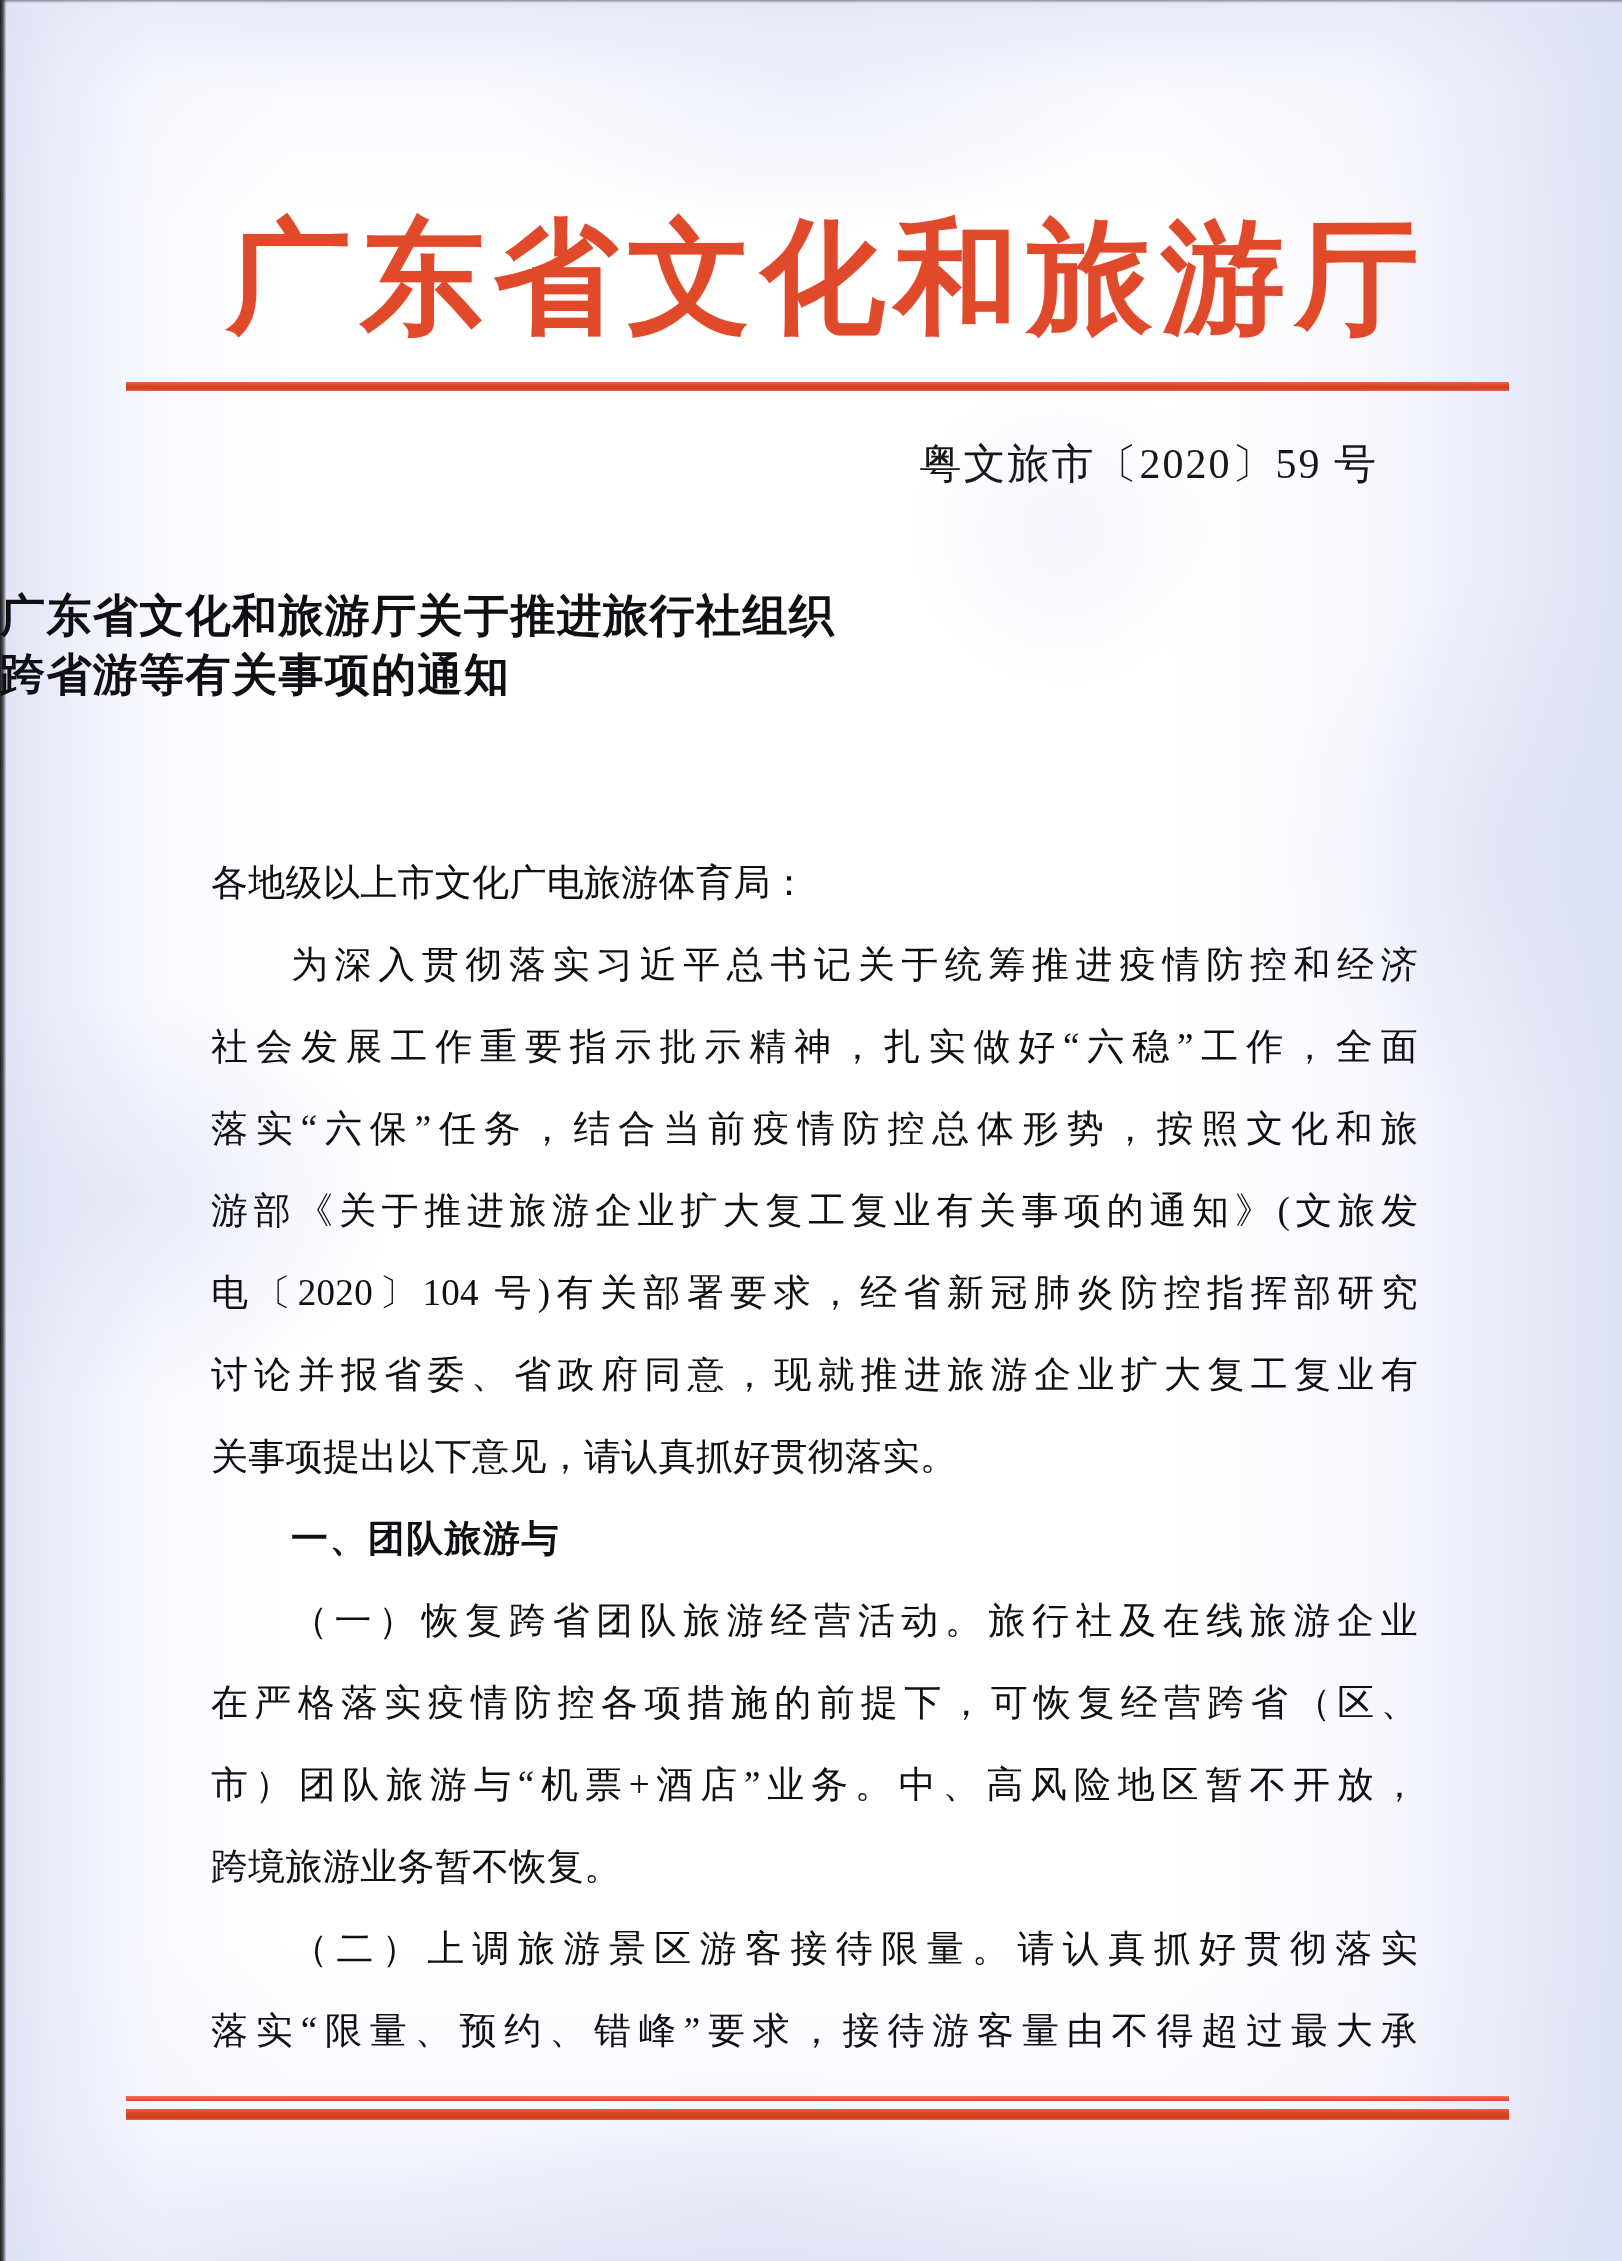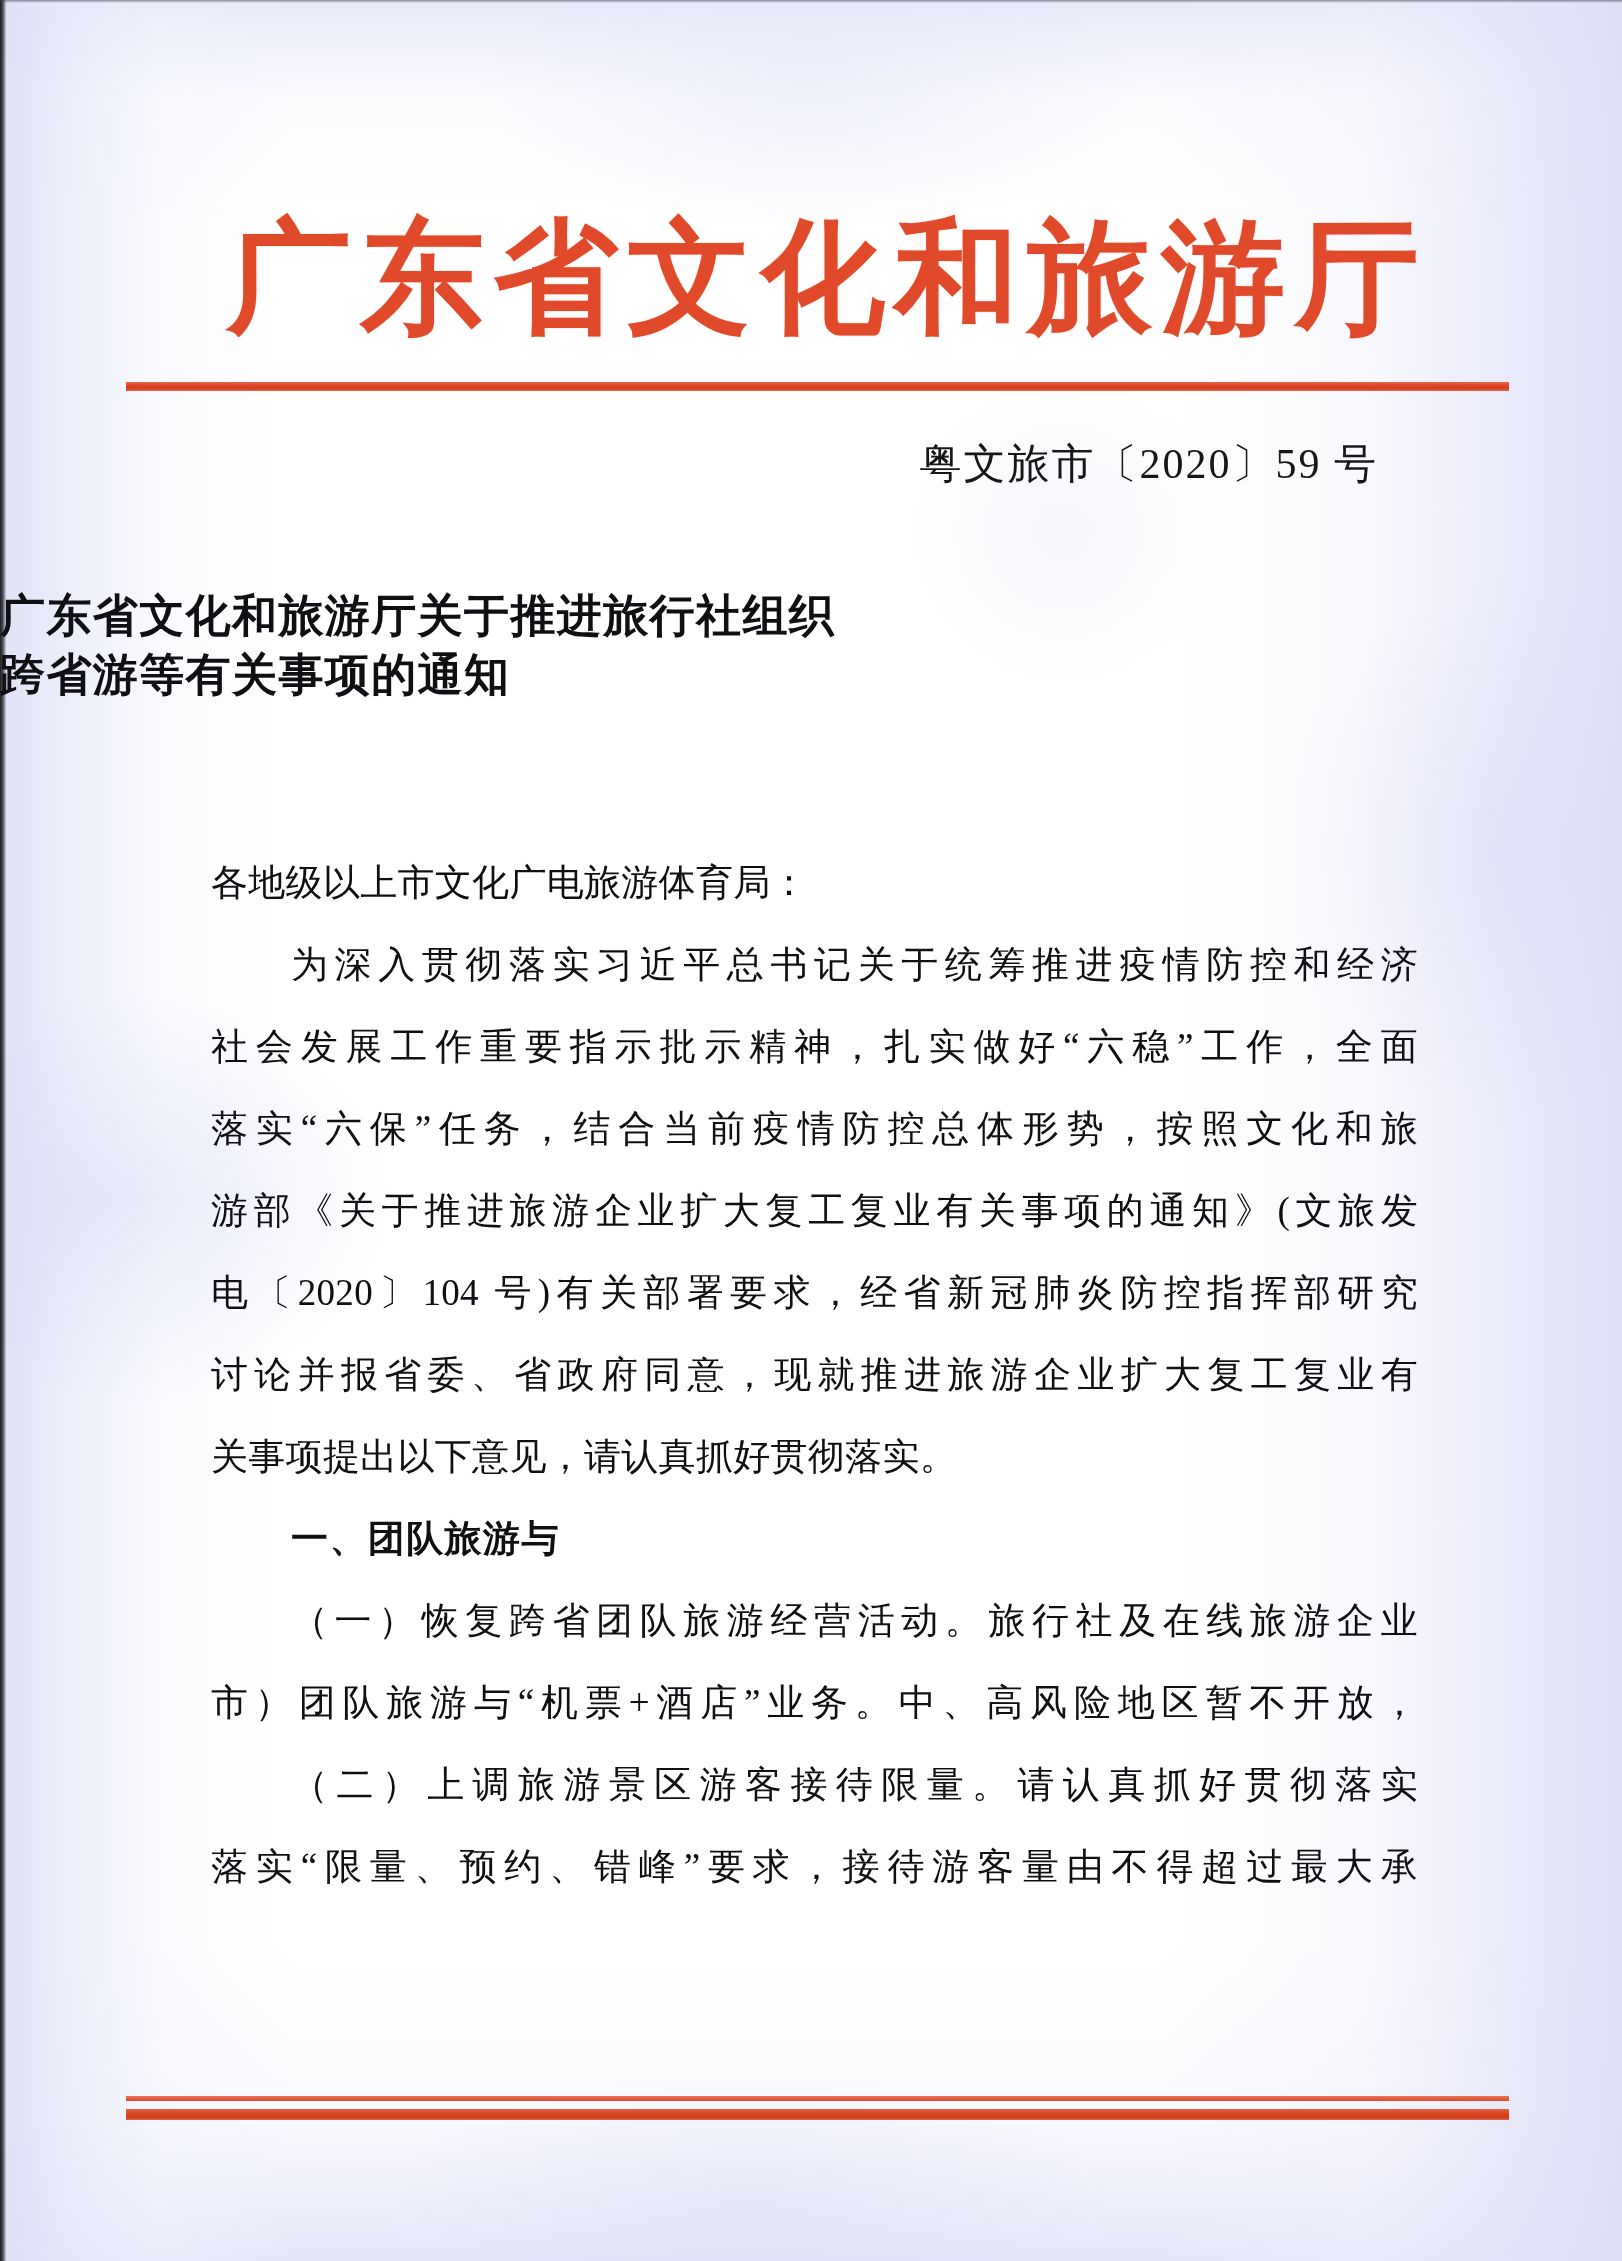--- a/index.html
+++ b/index.html
@@ -205,21 +205,23 @@
       <span class="body-line justify">社会发展工作重要指示批示精神，扎实做好“六稳”工作，全面</span>
       <span class="body-line justify">落实“六保”任务，结合当前疫情防控总体形势，按照文化和旅</span>
       <span class="body-line justify">游部《关于推进旅游企业扩大复工复业有关事项的通知》(文旅发</span>
       <span class="body-line justify">电〔2020〕104 号)有关部署要求，经省新冠肺炎防控指挥部研究</span>
       <span class="body-line justify">讨论并报省委、省政府同意，现就推进旅游企业扩大复工复业有</span>
       <span class="body-line">关事项提出以下意见，请认真抓好贯彻落实。</span>
 
       <span class="body-line heading">一、团队旅游与</span>
 
       <span class="body-line justify indent">（一）恢复跨省团队旅游经营活动。旅行社及在线旅游企业</span>
+      <span class="body-line justify">在严格落实疫情防控各项措施的前提下，可恢复经营跨省（区、</span>
       <span class="body-line justify">市）团队旅游与“机票+酒店”业务。中、高风险地区暂不开放，</span>
+      <span class="body-line">跨境旅游业务暂不恢复。</span>
 
       <span class="body-line justify indent">（二）上调旅游景区游客接待限量。请认真抓好贯彻落实</span>
       <span class="body-line justify">落实“限量、预约、错峰”要求，接待游客量由不得超过最大承</span>
 
     </div>
 
     <div class="footer-rule-thin"></div>
     <div class="footer-rule-thick"></div>
 
   </div>

